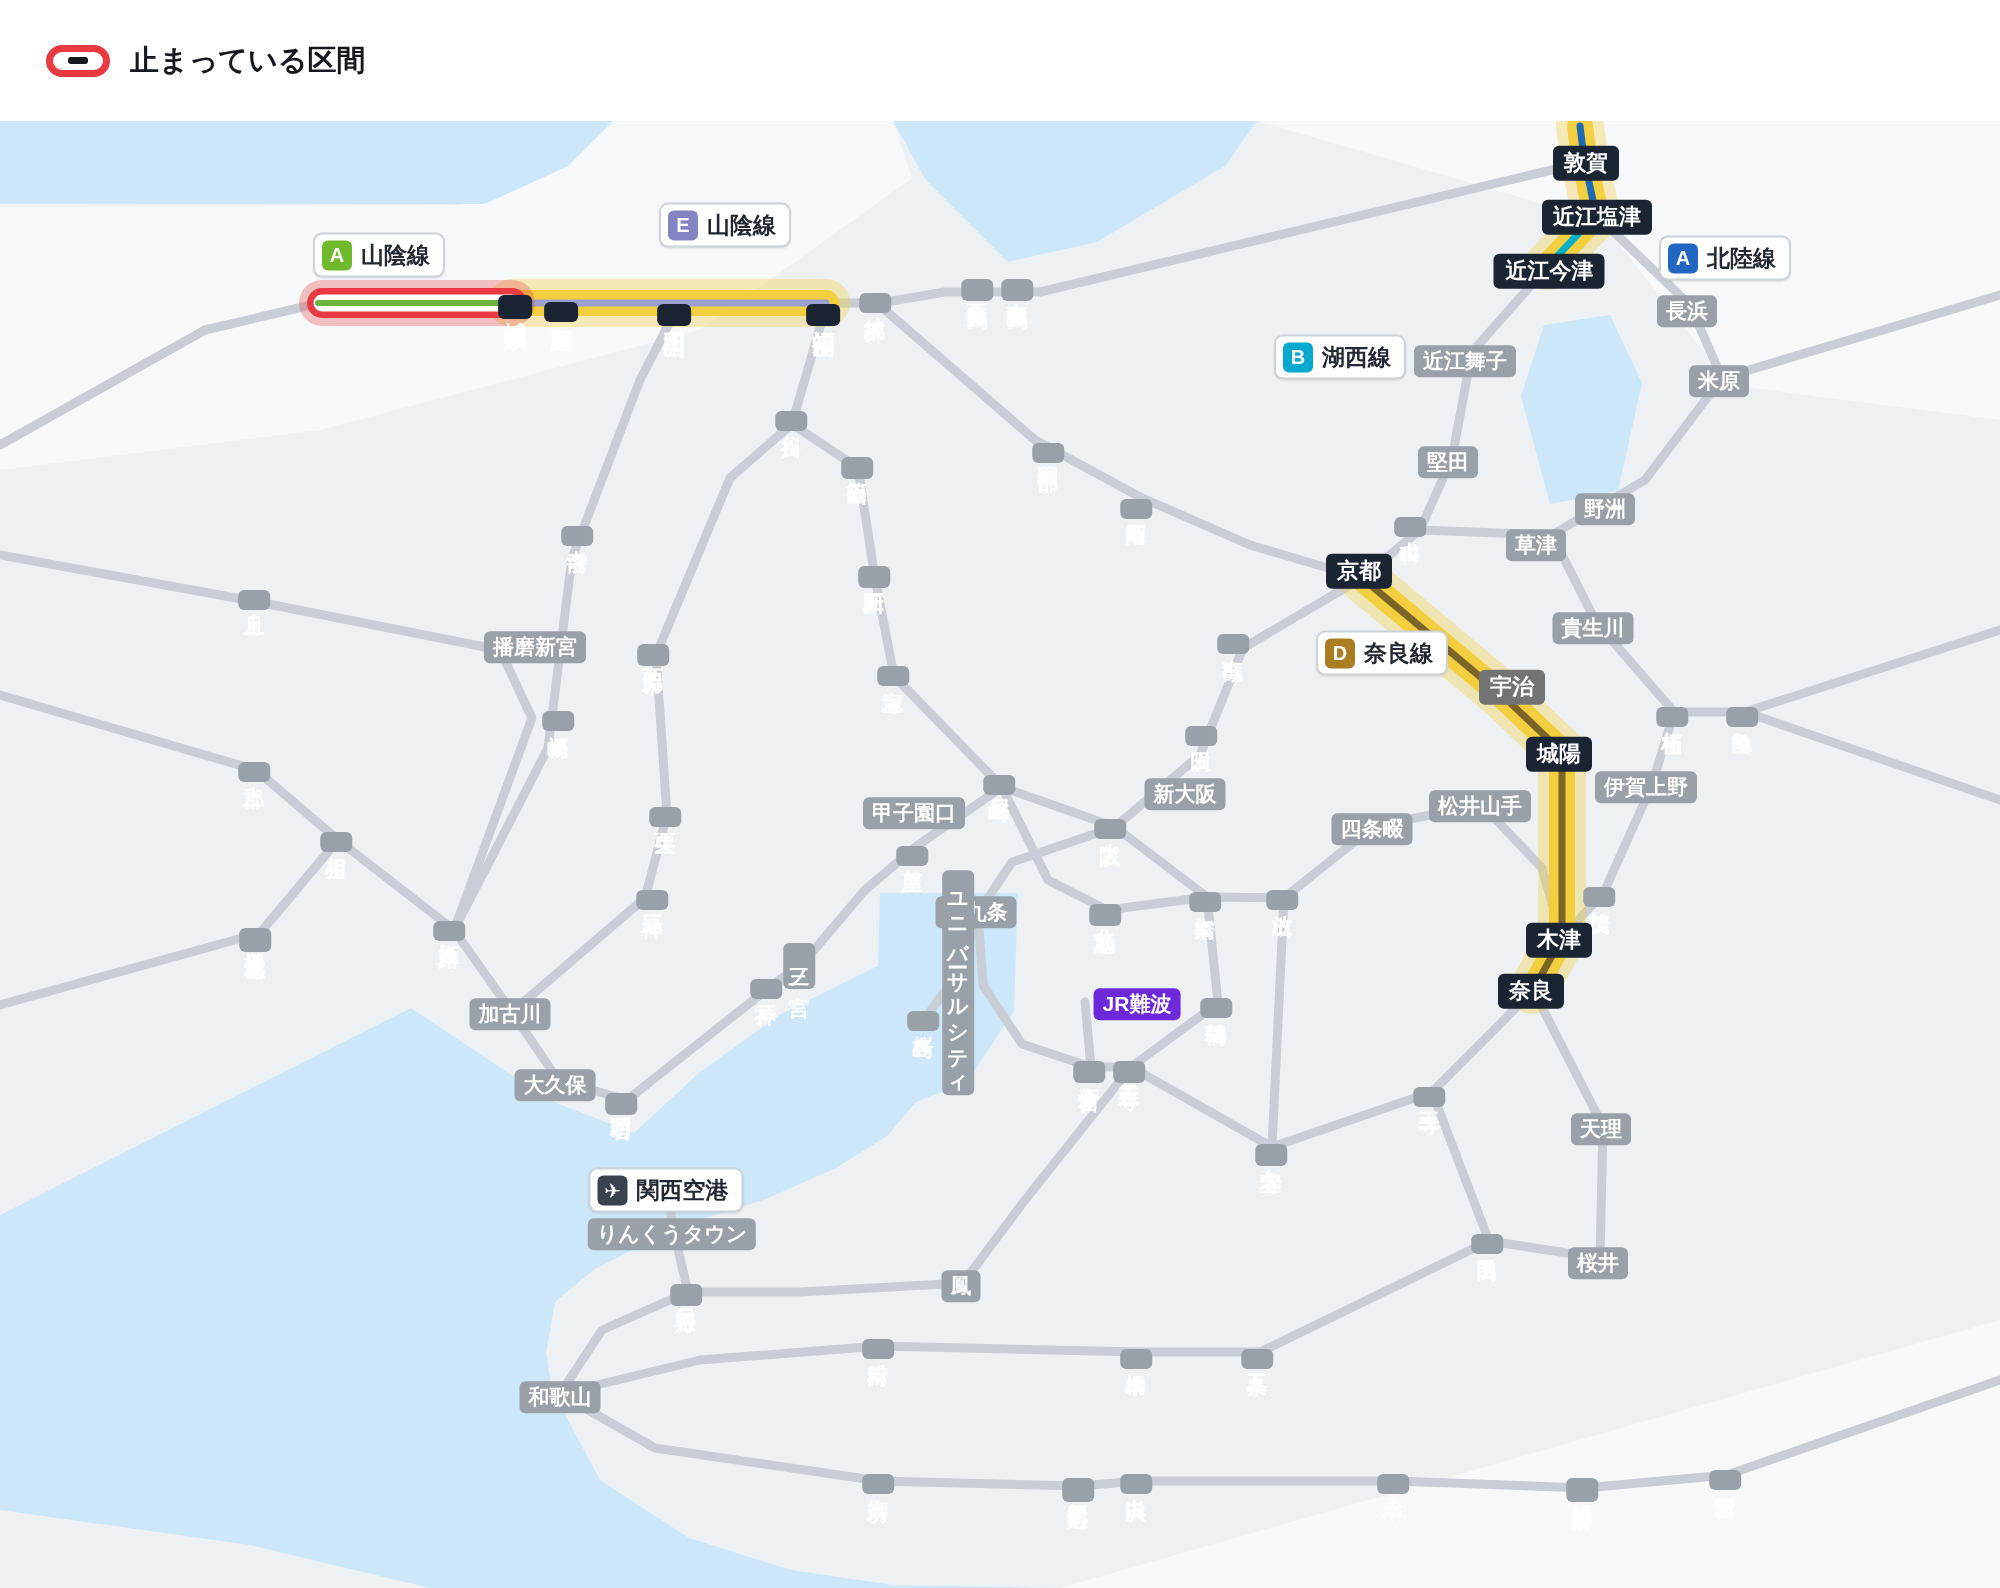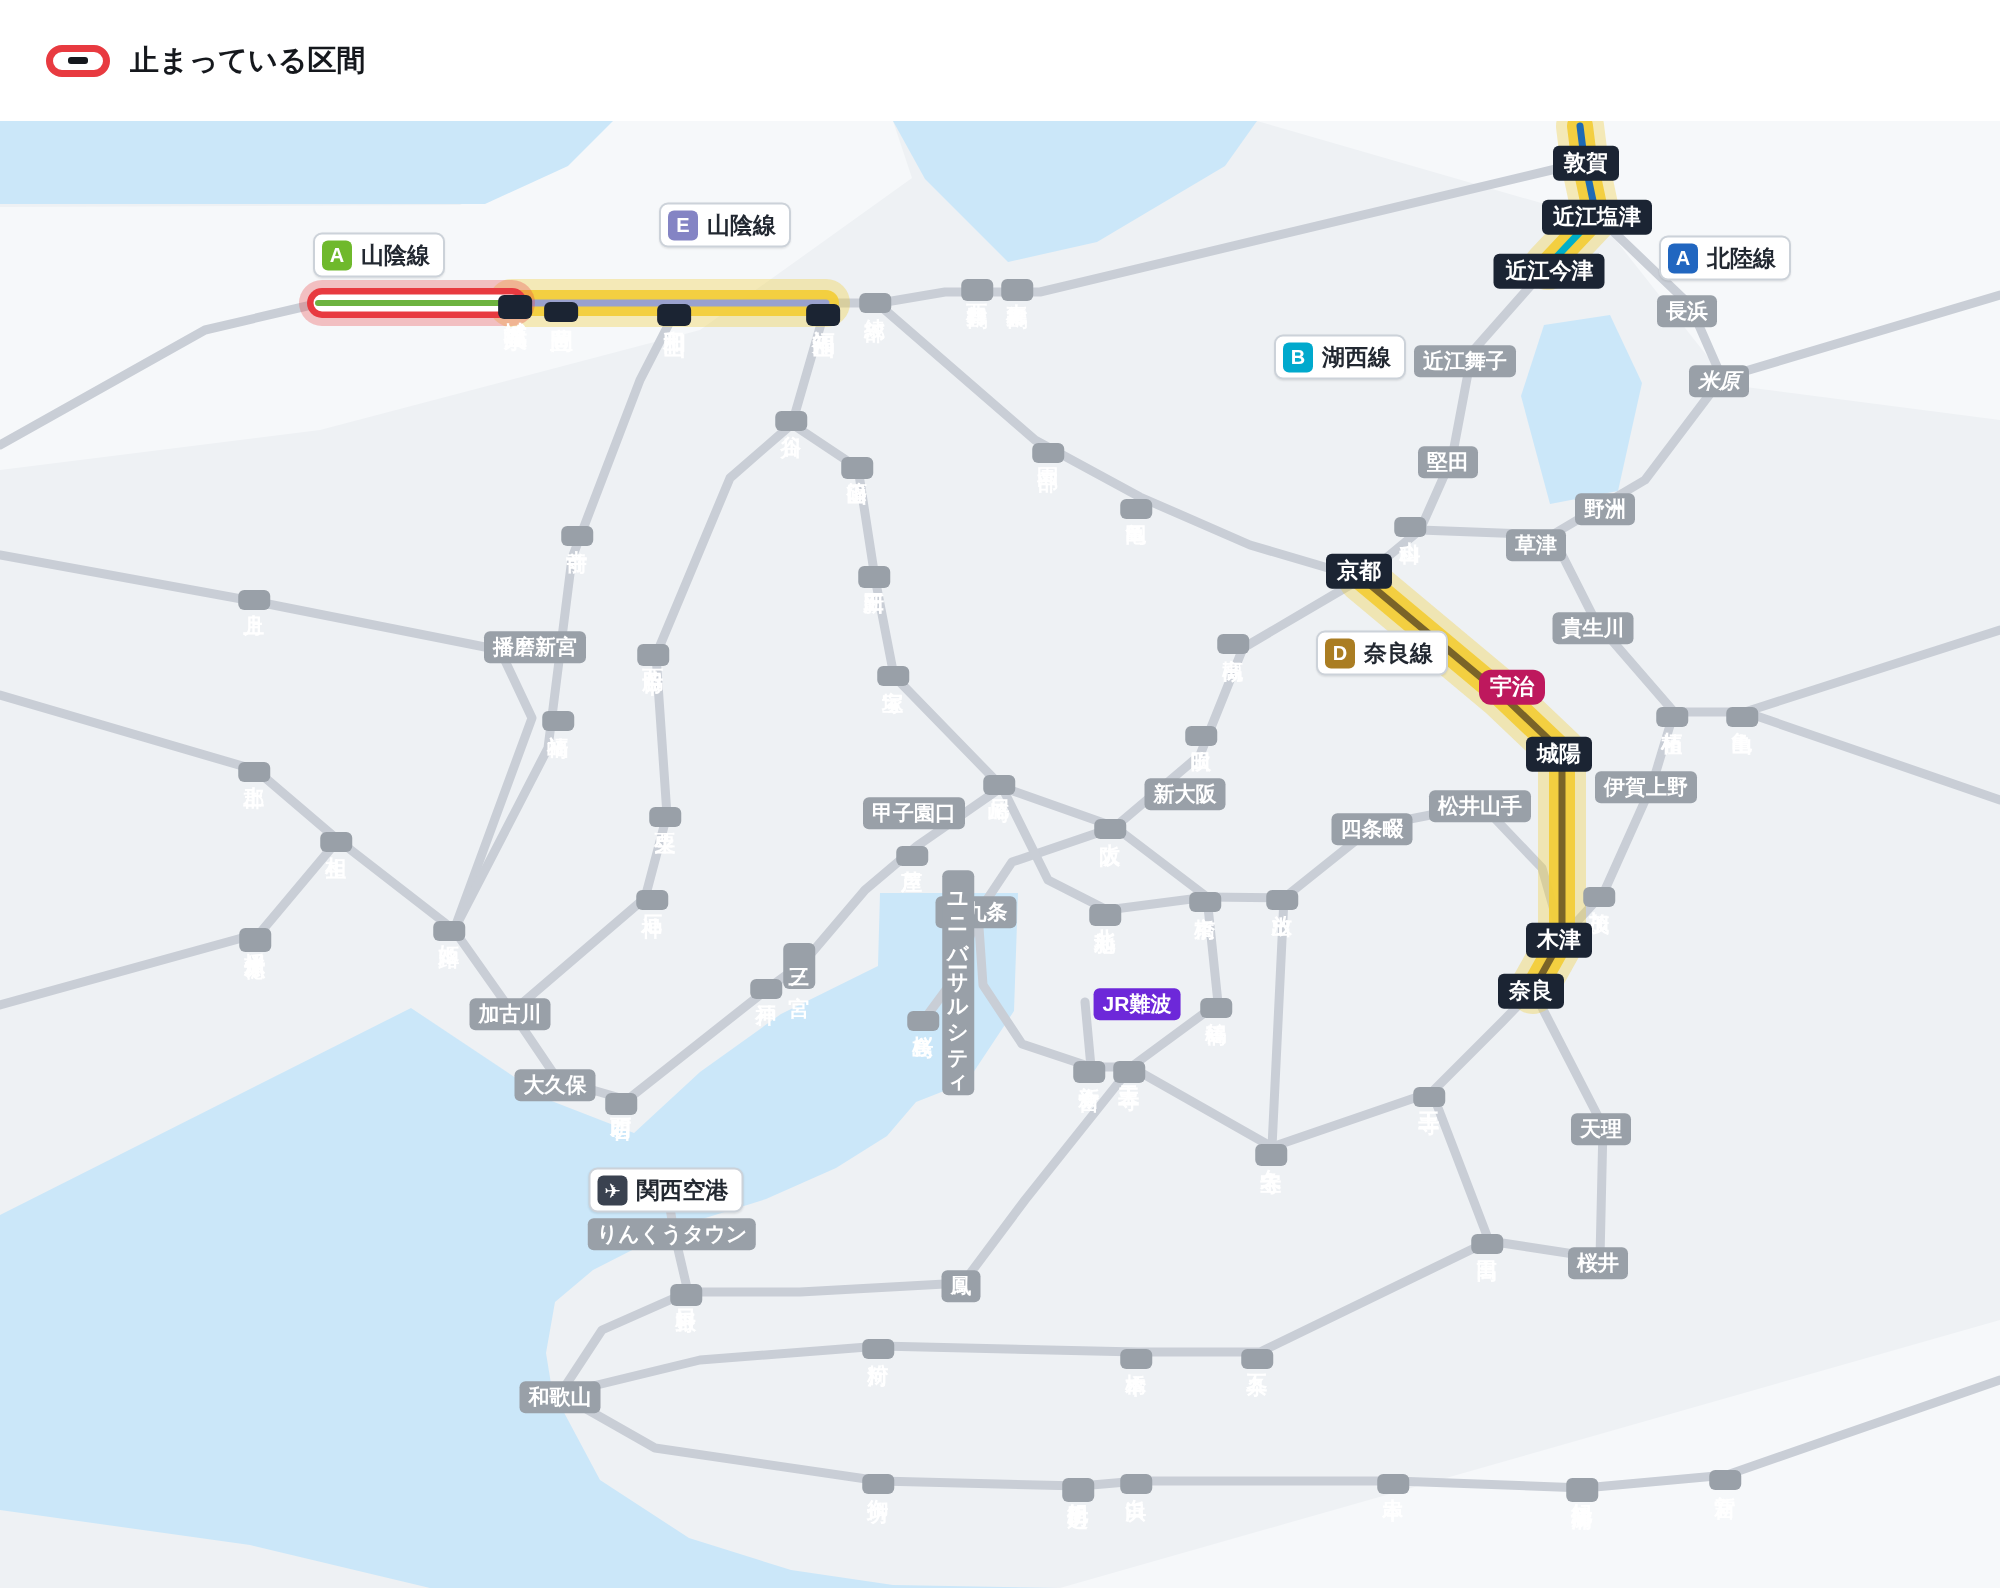--- a/index.html
+++ b/index.html
@@ -121,29 +121,29 @@
 
   <div class="layer" id="stations">
       <div class="st v dark" style="left: 515px; top: 307px; background: rgb(27, 36, 51);">城崎温泉</div>
       <div class="st v dark" style="left: 561px; top: 312px; background: rgb(27, 36, 51);">豊岡</div>
       <div class="st v dark" style="left: 674px; top: 315px; background: rgb(27, 36, 51);">和田山</div>
       <div class="st v dark" style="left: 823px; top: 315px; background: rgb(27, 36, 51);">福知山</div>
       <div class="st h dark" style="left: 1586px; top: 163px; background: rgb(27, 36, 51);">敦賀</div>
       <div class="st h dark" style="left: 1597px; top: 217px; background: rgb(27, 36, 51);">近江塩津</div>
       <div class="st h dark" style="left: 1549px; top: 271px; background: rgb(27, 36, 51); padding-left: 12px;">近江今津</div>
       <div class="st h dark" style="left: 1359px; top: 571px; background: rgb(27, 36, 51);">京都</div>
-      <div class="st h dark" style="left: 1512px; top: 687px; background: #be185d; border-radius: 12px;">宇治</div>
+      <div class="st h dark" style="left: 1512px; top: 687px; background: #737373;">宇治</div>
       <div class="st h dark" style="left: 1559px; top: 754px; background: rgb(27, 36, 51);">城陽</div>
       <div class="st h dark" style="left: 1559px; top: 940px; background: rgb(27, 36, 51);">木津</div>
       <div class="st h dark" style="left: 1531px; top: 991px; background: rgb(27, 36, 51);">奈良</div>
       <div class="st v" style="left: 875px; top: 303px; background: rgb(153, 160, 168);">綾部</div>
       <div class="st v" style="left: 977px; top: 290px; background: rgb(153, 160, 168);">西舞鶴</div>
       <div class="st v" style="left: 1017px; top: 290px; background: rgb(153, 160, 168);">東舞鶴</div>
       <div class="st h" style="left: 1687px; top: 311px; background: rgb(153, 160, 168);">長浜</div>
-      <div class="st h" style="left: 1719px; top: 381px; background: rgb(153, 160, 168); font-style: italic;">米原</div>
+      <div class="st h" style="left: 1719px; top: 381px; background: rgb(153, 160, 168);">米原</div>
       <div class="st h" style="left: 1465px; top: 361px; background: rgb(153, 160, 168);">近江舞子</div>
       <div class="st h" style="left: 1448px; top: 462px; background: rgb(153, 160, 168);">堅田</div>
       <div class="st h" style="left: 1605px; top: 509px; background: rgb(153, 160, 168);">野洲</div>
       <div class="st h" style="left: 1536px; top: 545px; background: rgb(153, 160, 168);">草津</div>
       <div class="st v" style="left: 1410px; top: 527px; background: rgb(153, 160, 168);">山科</div>
       <div class="st v" style="left: 1048px; top: 453px; background: rgb(153, 160, 168);">園部</div>
       <div class="st v" style="left: 1136px; top: 509px; background: rgb(153, 160, 168);">亀岡</div>
       <div class="st v" style="left: 791px; top: 421px; background: rgb(153, 160, 168);">谷川</div>
       <div class="st v" style="left: 857px; top: 468px; background: rgb(153, 160, 168);">篠山口</div>
       <div class="st v" style="left: 577px; top: 536px; background: rgb(153, 160, 168);">寺前</div>

